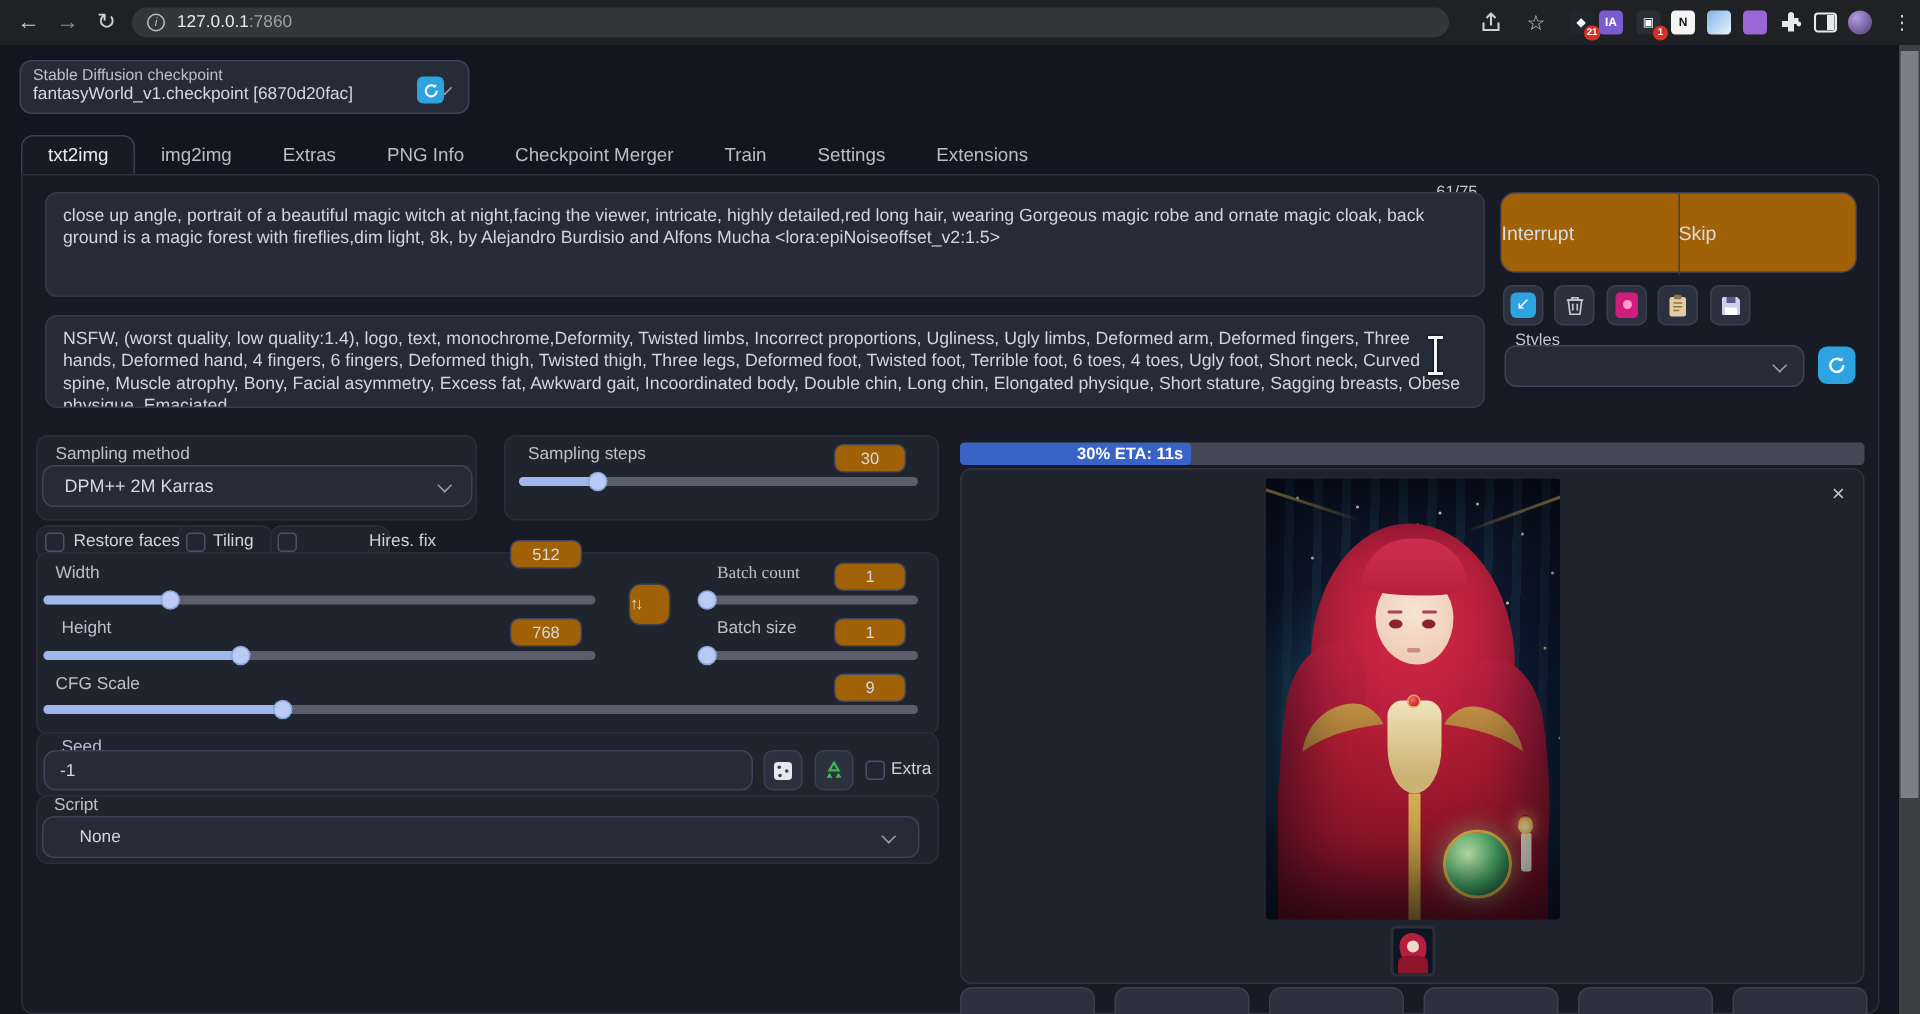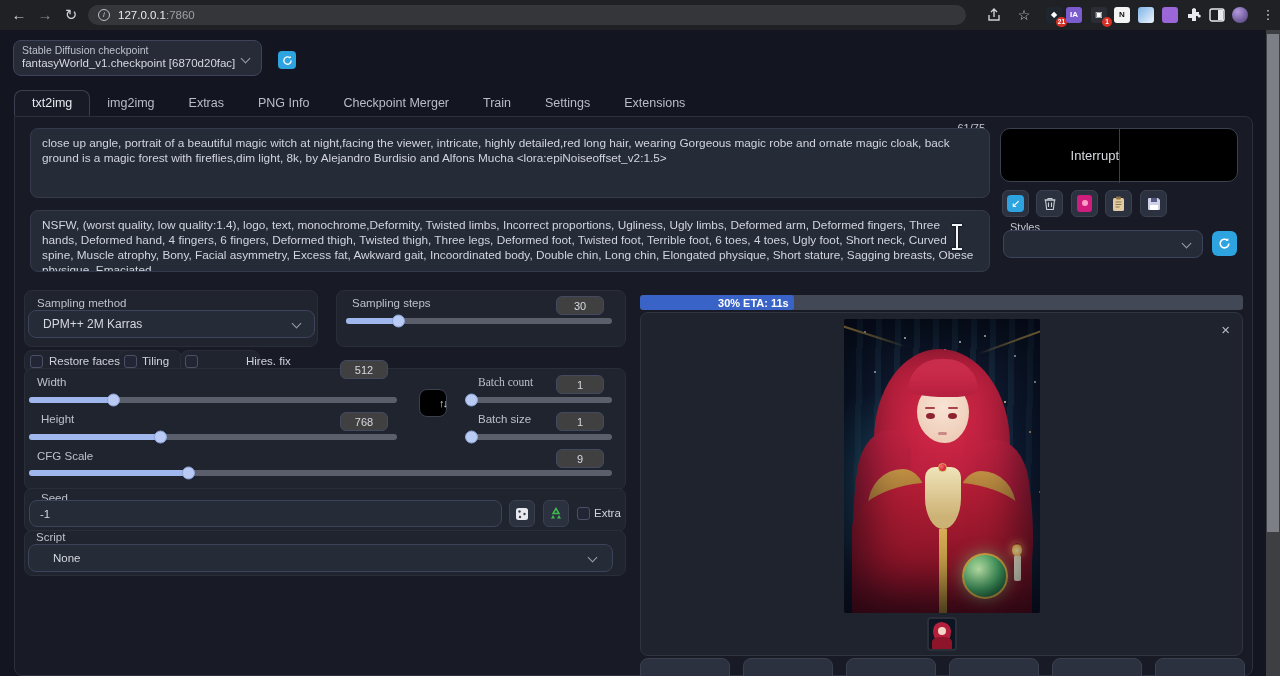--- a/index.html
+++ b/index.html
@@ -19,33 +19,33 @@
     color:#fff; text-align:center; line-height:16px; font-weight:bold; }
   .badge { position:absolute; right:-5px; bottom:-4px; min-width:10px; height:10px; background:#d93025;
     border-radius:5px; color:#fff; font-size:6.5px; line-height:10px; padding:0 2px; font-weight:bold; }
   
   .panel { position:absolute; left:14px; top:116px; width:1239px; height:560px;
     background:#181b25; border:1px solid #2c303c; border-radius:0 8px 8px 8px; }
   .group { position:absolute; background:#20242f; border:1px solid #2a2e3a; border-radius:8px; }
   .lbl { position:absolute; color:#bcc0cb; font-size:11.5px; white-space:nowrap;text-align:right; }
   .box { position:absolute; background:#262b38; border:1px solid #3d435a; border-radius:8px;
     color:#d6d8e0; font-size:12px; }
-  .numbox { position:absolute; background:#404040; border:1px solid #434960; border-radius:6px;
+  .numbox { position:absolute; background:#a16207; border:1px solid #434960; border-radius:6px;
     color:#d6d8e0; font-size:11px; text-align:center; width:48px; height:19px; line-height:17px; }
   .caret { position:absolute; width:7px; height:7px; border-right:1.6px solid #9aa0ad;
     border-bottom:1.6px solid #9aa0ad; transform:rotate(45deg); }
   textarea.prompt { position:absolute; background:#262b38; border:1px solid #343a4c; border-radius:8px;
     color:#d2d5de; font-size:11.8px; line-height:1.28; padding:7px 11px; resize:none; outline:none;
     font-family:"Liberation Sans","DejaVu Sans",sans-serif; overflow:hidden; }
   .tabbar { position:absolute; left:14px; top:89px; height:28px; display:flex; align-items:center; }
   .tab { color:#b9bdc7; font-size:12.5px; padding:5px 17px; cursor:pointer; white-space:nowrap; }
   .tab.active { color:#e8eaf0; border:1px solid #3b4050; border-bottom-color:#181b25; border-radius:8px 8px 0 0;
     background:#181b25; position:relative; z-index:3; }
-  .btn-dark { position:absolute; background:#000000; border:1px solid #3a4050; border-radius:8px;
-    color:#d9dbe2; text-align:right; cursor:pointer; }
+  .btn-dark { position:absolute; background:#a16207; border:1px solid #3a4050; border-radius:8px;
+    color:#d9dbe2; text-align:left; cursor:pointer; }
   .ico-btn { position:absolute; width:27px; height:27px; background:#2c313f; border:1px solid #3a4050;
     border-radius:6px; display:flex; align-items:center; justify-content:center; cursor:pointer; }
   .blue-btn { position:absolute; width:25px; height:25px; background:#2da3e0; border-radius:6px;
     display:flex; align-items:center; justify-content:center; cursor:pointer; }
   
   .slider { position:absolute; height:6px; background:#5a5f6b; border-radius:3px; cursor:pointer; }
   .s-fill { position:absolute; left:0; top:0; bottom:0; background:#9fb7ec; border-radius:3px; }
   .s-knob { position:absolute; right:-6px; top:50%; transform:translateY(-50%); width:13px; height:13px;
     border-radius:50%; background:#b9cbf4; border:1px solid #8fa6d9; }
   .chk { position:absolute; width:13px; height:13px; background:#222634; border:1px solid #4a5066; border-radius:3px; cursor:pointer; }
@@ -154,21 +154,21 @@
       <circle cx="13.2" cy="9" r="1.6" fill="#e7e9ec"></circle>
   </svg>
   <svg class="abs" style="left:1209px;top:7px;" width="16" height="16" viewBox="0 0 16 16">
     <rect x="1" y="2" width="14" height="12" rx="2" fill="none" stroke="#e7e9ec" stroke-width="1.4"></rect>
       <rect x="9" y="3" width="5" height="10" fill="#e7e9ec"></rect>
   </svg>
   <span class="ext-ico" style="left:1232px;border-radius:50%;background:radial-gradient(circle at 35% 30%,#b49ae0,#4a3a72);"></span>
   <div class="nav-glyph" style="left:1257px;font-size:13px;">⋮</div>
 </div>
 
-<div class="box" style="left:13px;top:40px;width:249px;height:36px;background:#272b38;">
+<div class="box" style="left:13px;top:40px;width:300px;height:36px;background:#272b38;">
   <div style="position:absolute;left:8px;top:3px;font-size:10.5px;color:#bcc0cb;">Stable Diffusion checkpoint</div>
   <div style="position:absolute;left:8px;top:16px;font-size:11.5px;color:#d6d8e0;">fantasyWorld_v1.checkpoint [6870d20fac]</div>
   <span class="caret" style="right:12px;top:14px;"></span>
 </div>
 <div class="blue-btn" style="left:278px;top:51px;width:18px;height:18px;border-radius:4px;">
   <svg width="11" height="11" viewBox="0 0 12 12">
     <path d="M10 6a4 4 0 1 1-1.2-2.8" stroke="#fff" stroke-width="1.5" fill="none"></path>
       <path d="M9.6 1v2.4H7.2z" fill="#fff"></path>
   </svg>
 </div>
@@ -185,20 +185,21 @@
 </div>
 
 <div class="panel"></div>
 
 <div class="float-lbl" style="left:915px;top:122px;width:70px;text-align:right;">61/75</div>
 <textarea class="prompt" style="left: 30px; top: 128px; width: 960px; height: 70px;">close up angle, portrait of a beautiful magic witch at night,facing the viewer, intricate, highly detailed,red long hair, wearing Gorgeous magic robe and ornate magic cloak, back ground is a magic forest with fireflies,dim light, 8k, by Alejandro Burdisio and Alfons Mucha &lt;lora:epiNoiseoffset_v2:1.5&gt;</textarea>
 <textarea class="prompt" style="left: 30px; top: 210px; width: 960px; height: 62px;">NSFW, (worst quality, low quality:1.4), logo, text, monochrome,Deformity, Twisted limbs, Incorrect proportions, Ugliness, Ugly limbs, Deformed arm, Deformed fingers, Three hands, Deformed hand, 4 fingers, 6 fingers, Deformed thigh, Twisted thigh, Three legs, Deformed foot, Twisted foot, Terrible foot, 6 toes, 4 toes, Ugly foot, Short neck, Curved spine, Muscle atrophy, Bony, Facial asymmetry, Excess fat, Awkward gait, Incoordinated body, Double chin, Long chin, Elongated physique, Short stature, Sagging breasts, Obese physique, Emaciated</textarea>
 
 <div class="btn-dark" style="left:1000px;top:128px;width:238px;height:54px;border-radius:10px;">
   <div style="position:absolute;left:0;top:0;width:119px;height:54px;line-height:54px;font-size:13px;border-right:1px solid #3a4050;">Interrupt</div>
+  <div style="position:absolute;right:0;top:0;width:118px;height:54px;line-height:54px;font-size:13px;">Skip</div>
 </div>
 
 <div class="ico-btn" style="left:1002px;top:190px;">
   <span style="width:17px;height:17px;background:#2da3e0;border-radius:4px;color:#fff;font-size:11px;line-height:17px;text-align:center;">↙</span>
 </div>
 <div class="ico-btn" style="left:1036px;top:190px;">
   <svg width="14" height="15" viewBox="0 0 14 15">
     <path d="M2.5 4h9l-1.2 9.5h-6.6z" fill="none" stroke="#c9ccd4" stroke-width="1.1"></path>
     <path d="M1.5 4h11M5 4V2.5h4V4M5.5 6.5v4.5M8.5 6.5v4.5" stroke="#c9ccd4" stroke-width="1.1" fill="none"></path>
   </svg>

